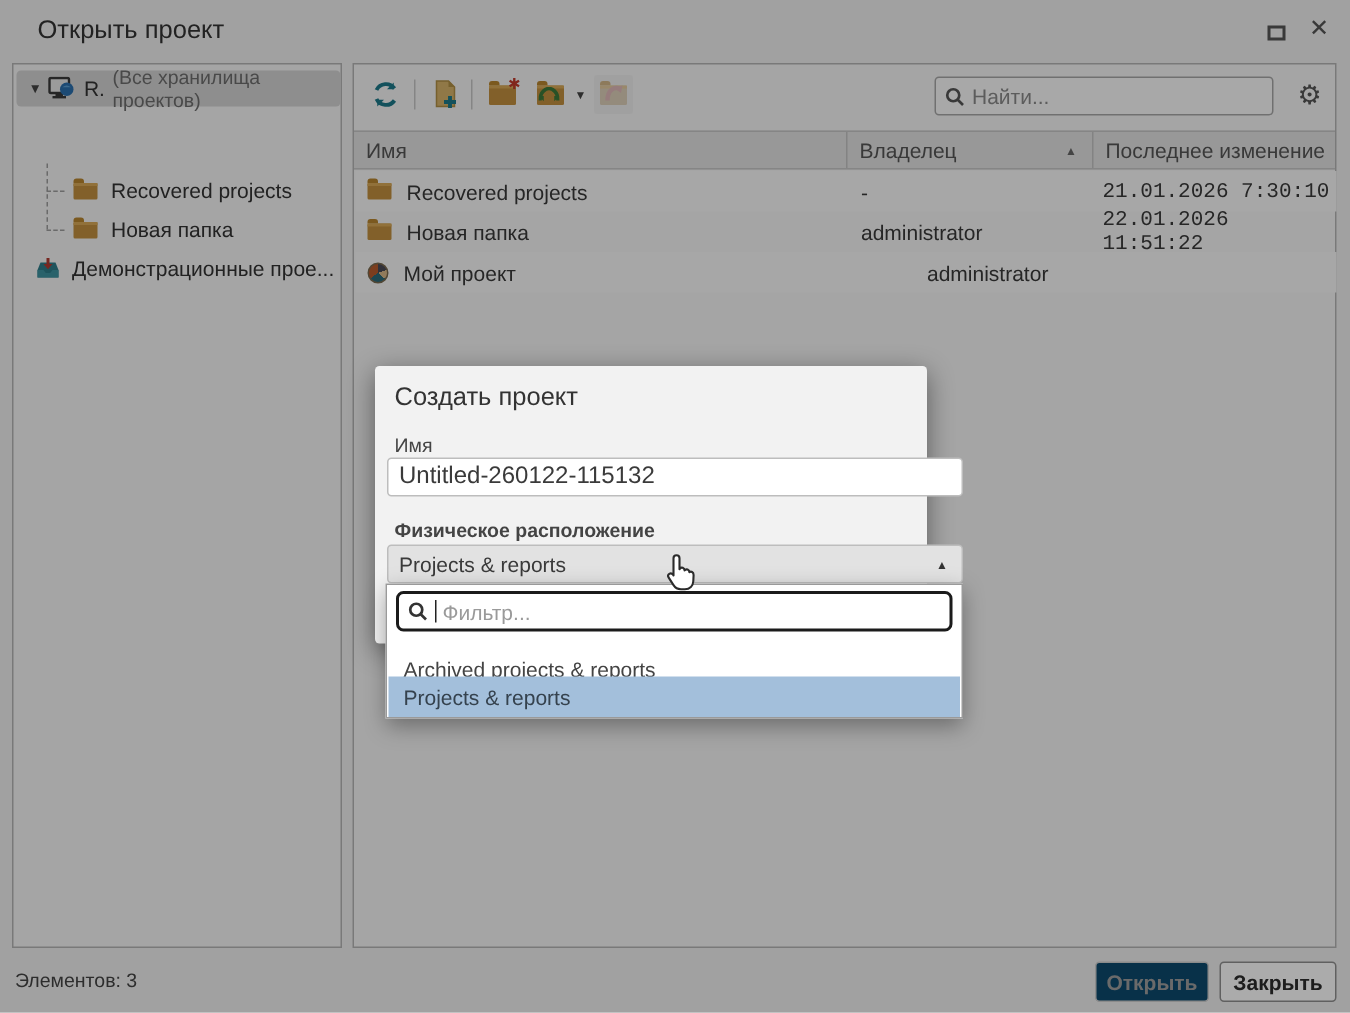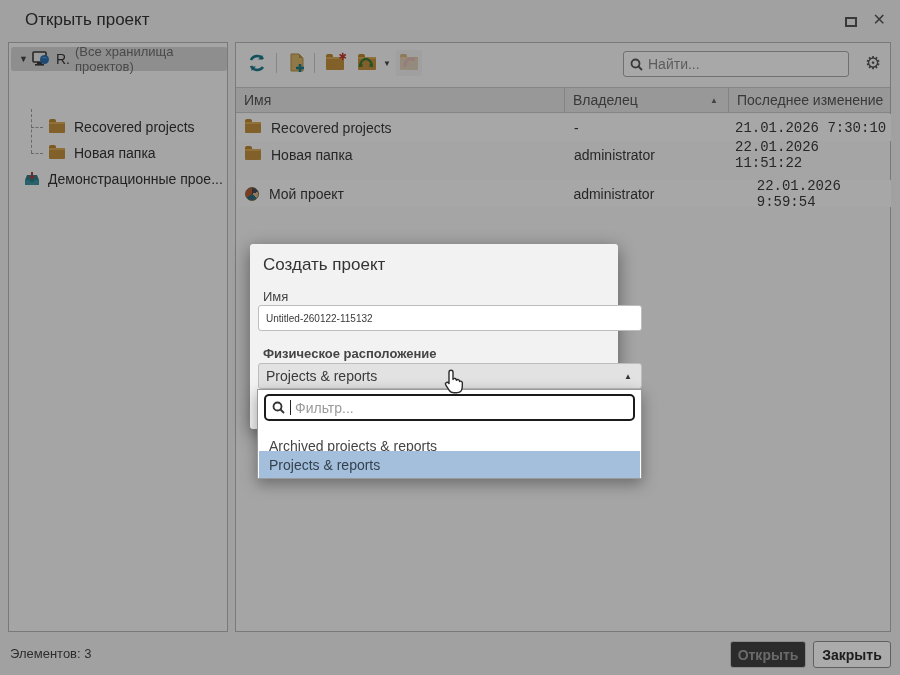--- a/index.html
+++ b/index.html
@@ -60,33 +60,33 @@
   .t-row { position:absolute; left:0; width:654px; height:27px; display:flex; align-items:center; font-size:14px; color:#3a3a3a; cursor:pointer; }
   .t-row:nth-child(odd) { background:#fafafa; }
   .cell-name { width:328px; display:flex; align-items:center; gap:10px; padding-left:8px; }
   .cell-owner { width:164px; padding-left:9px; }
   .cell-mod { width:162px; padding-left:6px;font-family:Liberation Mono, monospace; }
 
   
   .statusbar { position:absolute; left:0; top:632px; width:900px; height:43px; }
   .status-text { position:absolute; left:10px; top:14px; font-size:13px; color:#444; }
   .btn { position:absolute; top:9px; height:27px; border-radius:3px; font-size:14px; font-weight:bold; font-family:"Liberation Sans",sans-serif; }
-  .btn-open { left:730px; width:76px; background:#404040; border:1px solid #cfcfcf; color:#9f9f9f; cursor:default; }
+  .btn-open { left:730px; width:76px; background:#0c4a6e; border:1px solid #cfcfcf; color:#9f9f9f; cursor:default; }
   .btn-close { left:813px; width:78px; background:#ffffff; border:1px solid #8f8f8f; color:#2d2d2d; cursor:pointer; }
 
   
   .dim { position:absolute; inset:0; background:rgba(0,0,0,0.33); z-index:10; }
 
   
   .modal { position:absolute; left:250px; top:244px; width:368px; height:185px; background:#f2f2f2; border-radius:3px; box-shadow:0 5px 18px rgba(0,0,0,.45); z-index:20; }
   .modal-title { position:absolute; left:13px; top:11px; font-size:17px; color:#333; }
   .fld-label { position:absolute; left:13px; font-size:13px; color:#444; }
   .lbl-name { top:45px; }
   .lbl-loc { top:102px;font-weight:bold; }
-  .txt-input { position:absolute; left:8px; top:61px; width:384px; height:26px; background:#fff; border:1px solid #bdbdbd; border-radius:3px; font-size:10px; color:#3a3a3a; padding:0 7px; outline:none; font-family:"Liberation Sans",sans-serif; }
+  .txt-input { position:absolute; left:8px; top:61px; width:384px; height:26px; background:#fff; border:1px solid #bdbdbd; border-radius:3px; font-size:16px; color:#3a3a3a; padding:0 7px; outline:none; font-family:"Liberation Sans",sans-serif; }
   .select { position:absolute; left:8px; top:119px; width:384px; height:26px; background:#e2e2e2; border:1px solid #bdbdbd; border-radius:3px; display:flex; align-items:center; padding:0 7px; font-size:14px; color:#3a3a3a; cursor:pointer; }
   .select .up-ar { position:absolute; right:9px; font-size:8px; color:#333; }
 
   
   .popup { position:absolute; left:257px; top:389px; width:385px; height:90px; background:#fff; border:1px solid #9a9a9a; box-shadow:0 5px 14px rgba(0,0,0,.35); z-index:30; }
   .filter { position:absolute; left:6px; top:4px; width:371px; height:27px; border:2px solid #1b1b1b; border-radius:5px; background:#fff; display:flex; align-items:center; padding:0 6px; }
   .filter input { border:none; outline:none; font-size:14px; width:100%; margin-left:4px; color:#444; font-family:"Liberation Sans",sans-serif; }
   .filter input::placeholder { color:#9a9a9a; }
   .caret-bar { width:1px; height:15px; background:#222; margin-left:5px; flex:none; }
   .opt { position:absolute; left:1px; width:381px; height:27px; display:flex; align-items:center; padding-left:10px; font-size:14px; color:#444; cursor:pointer; }
@@ -218,27 +218,26 @@
         <div class="cell-mod">21.01.2026 7:30:10</div>
       </div>
       <div class="t-row" style="top:27px;">
         <div class="cell-name">
             <span class="folder-ic"></span>
             <span>Новая папка</span>
           </div>
         <div class="cell-owner">administrator</div>
         <div class="cell-mod">22.01.2026 11:51:22</div>
       </div>
-      <div class="t-row" style="top:66px;gap:44px;">
+      <div class="t-row" style="top:54px;gap:44px;">
         <div class="cell-name">
             <span class="pie-ic"></span>
             <span>Мой проект</span>
           </div>
         <div class="cell-owner">administrator</div>
-        <div class="cell-mod">22.01.2026 9:59:54</div>
       </div>
     </div>
   </div>
 
   <div class="statusbar">
     <span class="status-text">Элементов: 3</span>
     <button class="btn btn-open" disabled="">Открыть</button>
     <button class="btn btn-close">Закрыть</button>
   </div>
 </div>

